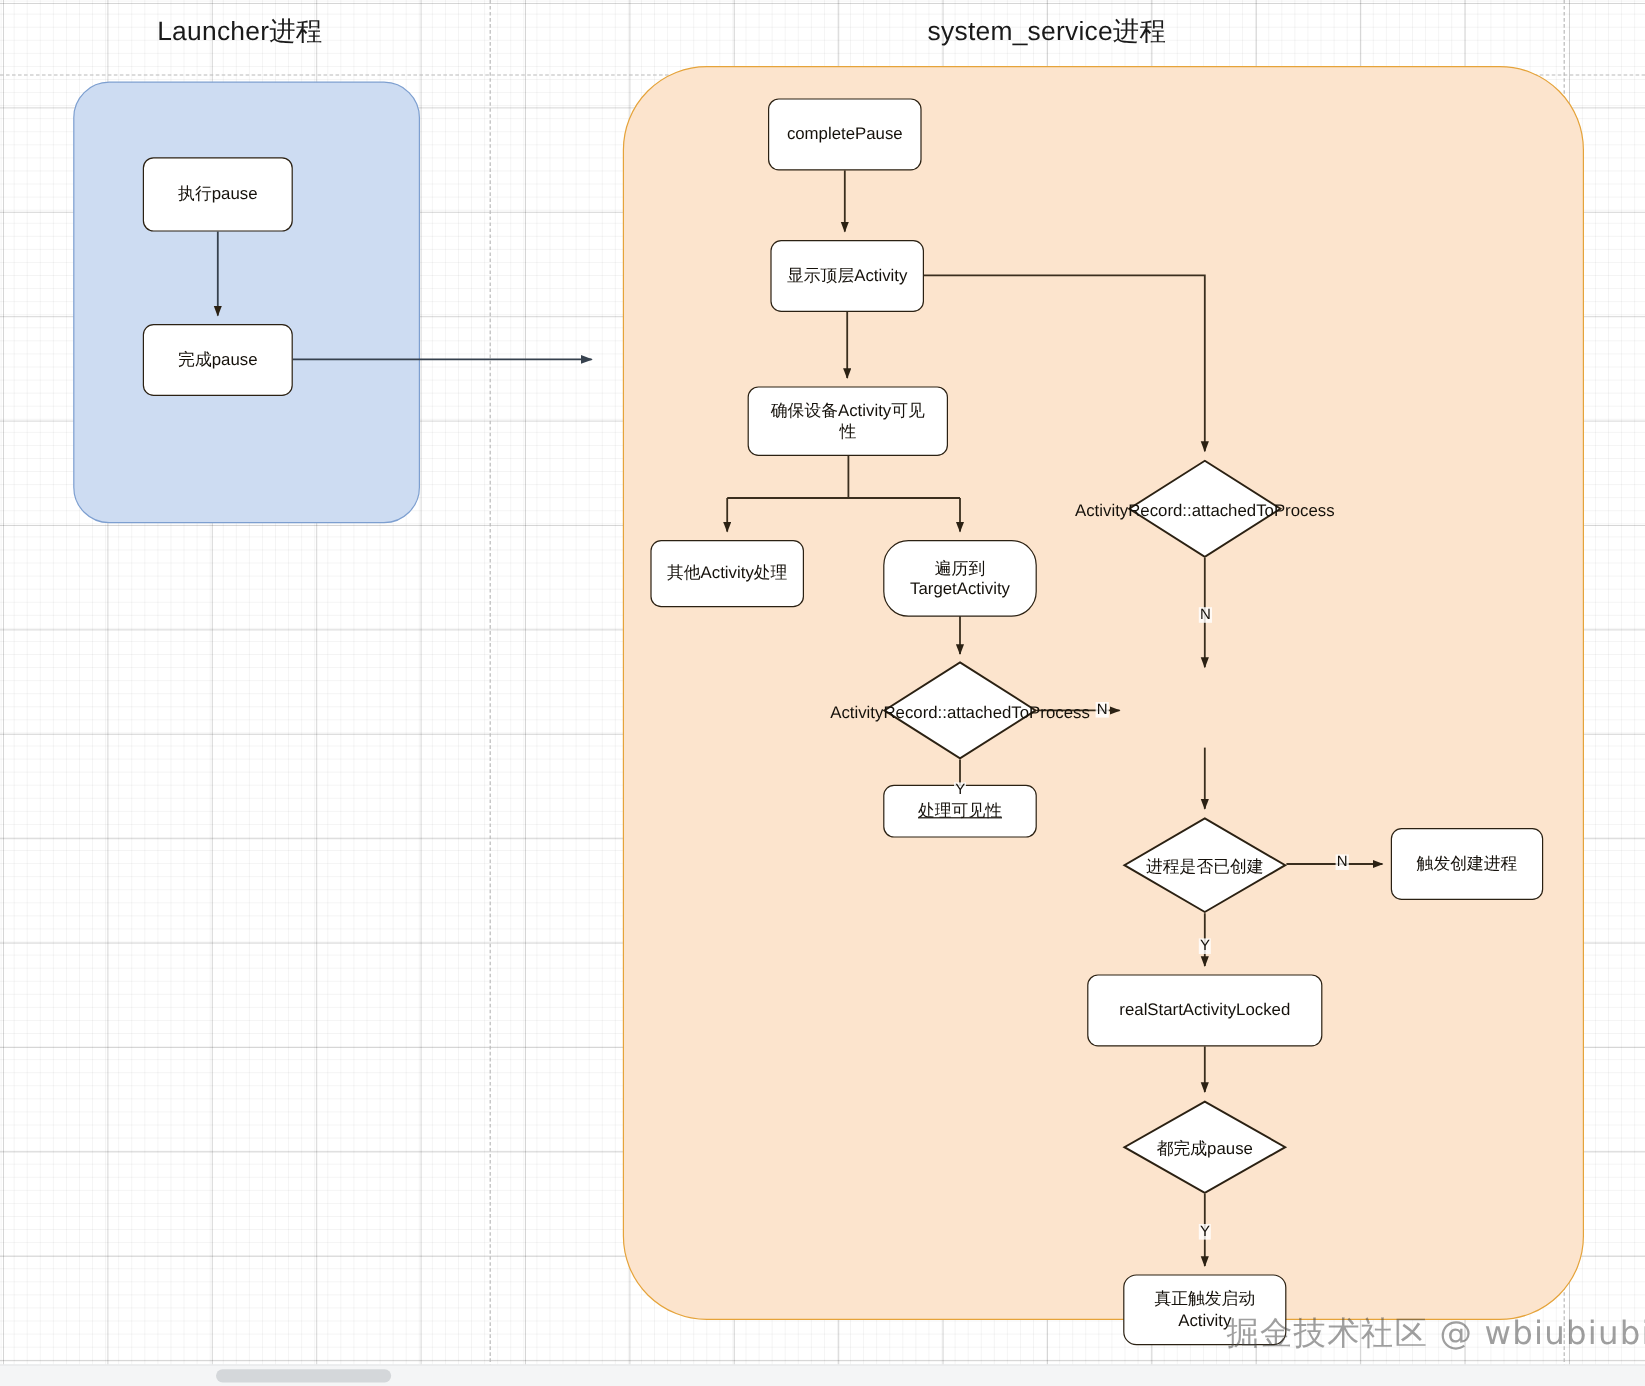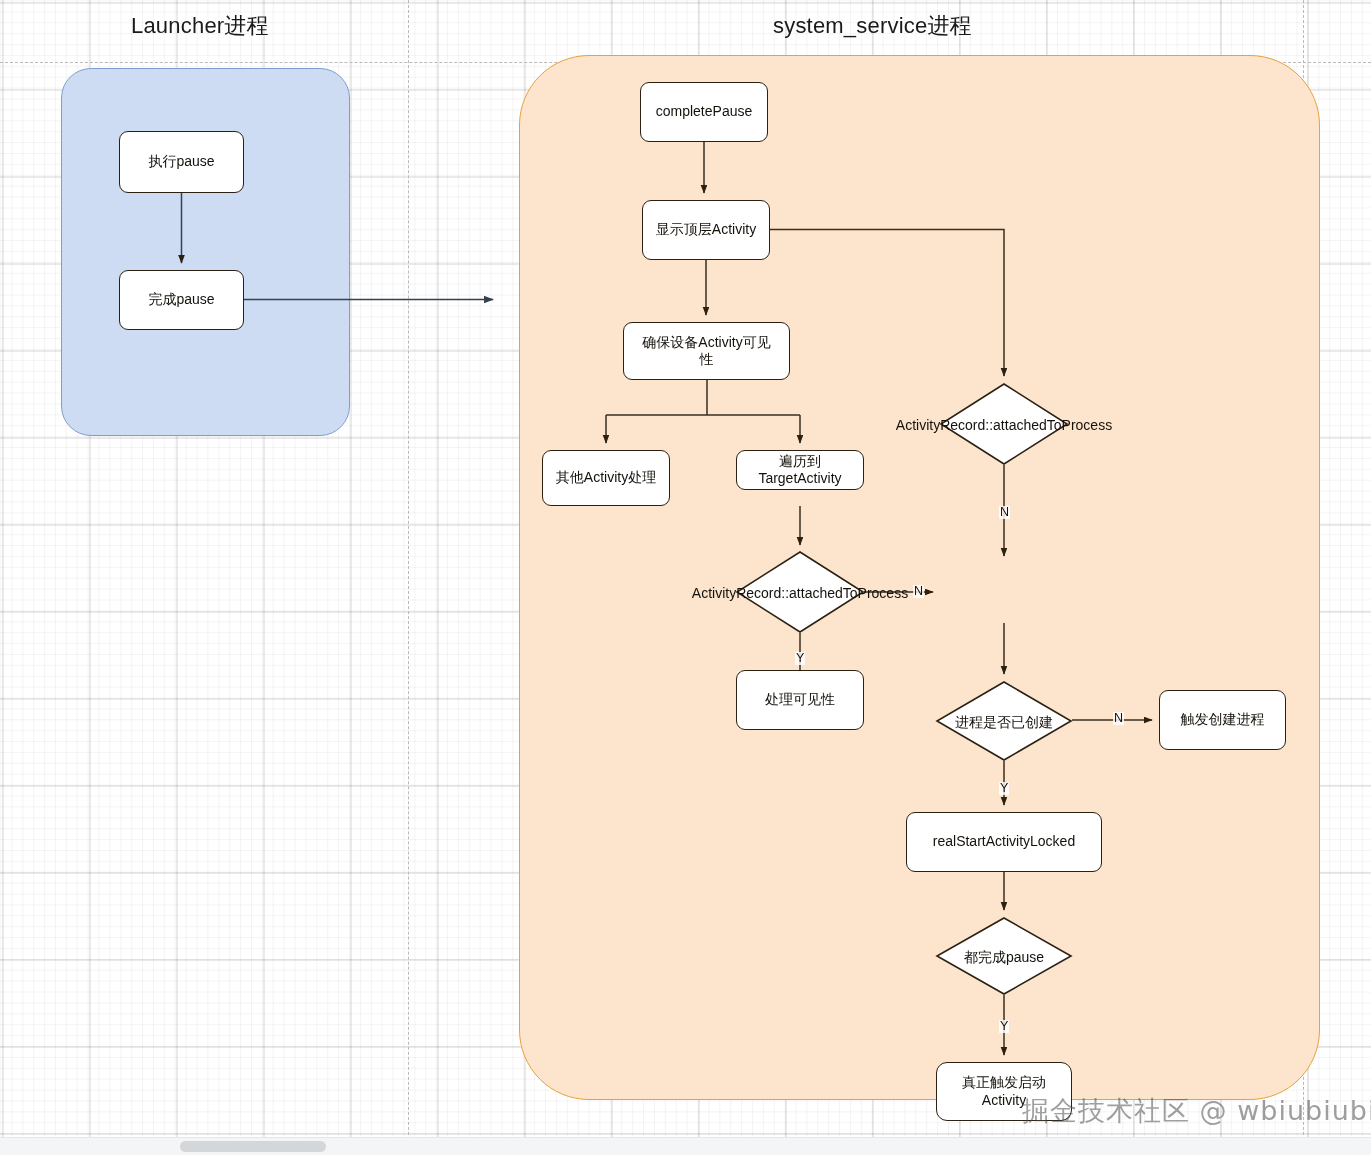--- a/index.html
+++ b/index.html
@@ -218,24 +218,24 @@
   </div>
   <div class="node" style="left:642px; top:200px; width:128px; height:60px;">
     <span>显示顶层Activity</span>
   </div>
   <div class="node" style="left:623px; top:322px; width:167px; height:58px;">
     <span>确保设备Activity可见性</span>
   </div>
   <div class="node" style="left:542px; top:450px; width:128px; height:56px;">
     <span>其他Activity处理</span>
   </div>
-  <div class="node" style="left:736px; top:450px; width:128px; height:40px;">
+  <div class="node" style="left:736px; top:450px; width:128px; height:64px;border-radius:21px;">
     <span>遍历到TargetActivity</span>
   </div>
-  <div class="node" style="left:736px; top:670px; width:128px; height:60px;">
+  <div class="node" style="left:736px; top:654px; width:128px; height:44px;text-decoration:underline;">
     <span>处理可见性</span>
   </div>
   <div class="node" style="left:1159px; top:690px; width:127px; height:60px;">
     <span>触发创建进程</span>
   </div>
   <div class="node" style="left:906px; top:812px; width:196px; height:60px;">
     <span>realStartActivityLocked</span>
   </div>
   <div class="node" style="left:936px; top:1062px; width:136px; height:59px;border-radius:11px;">
     <span>真正触发启动Activity</span>

